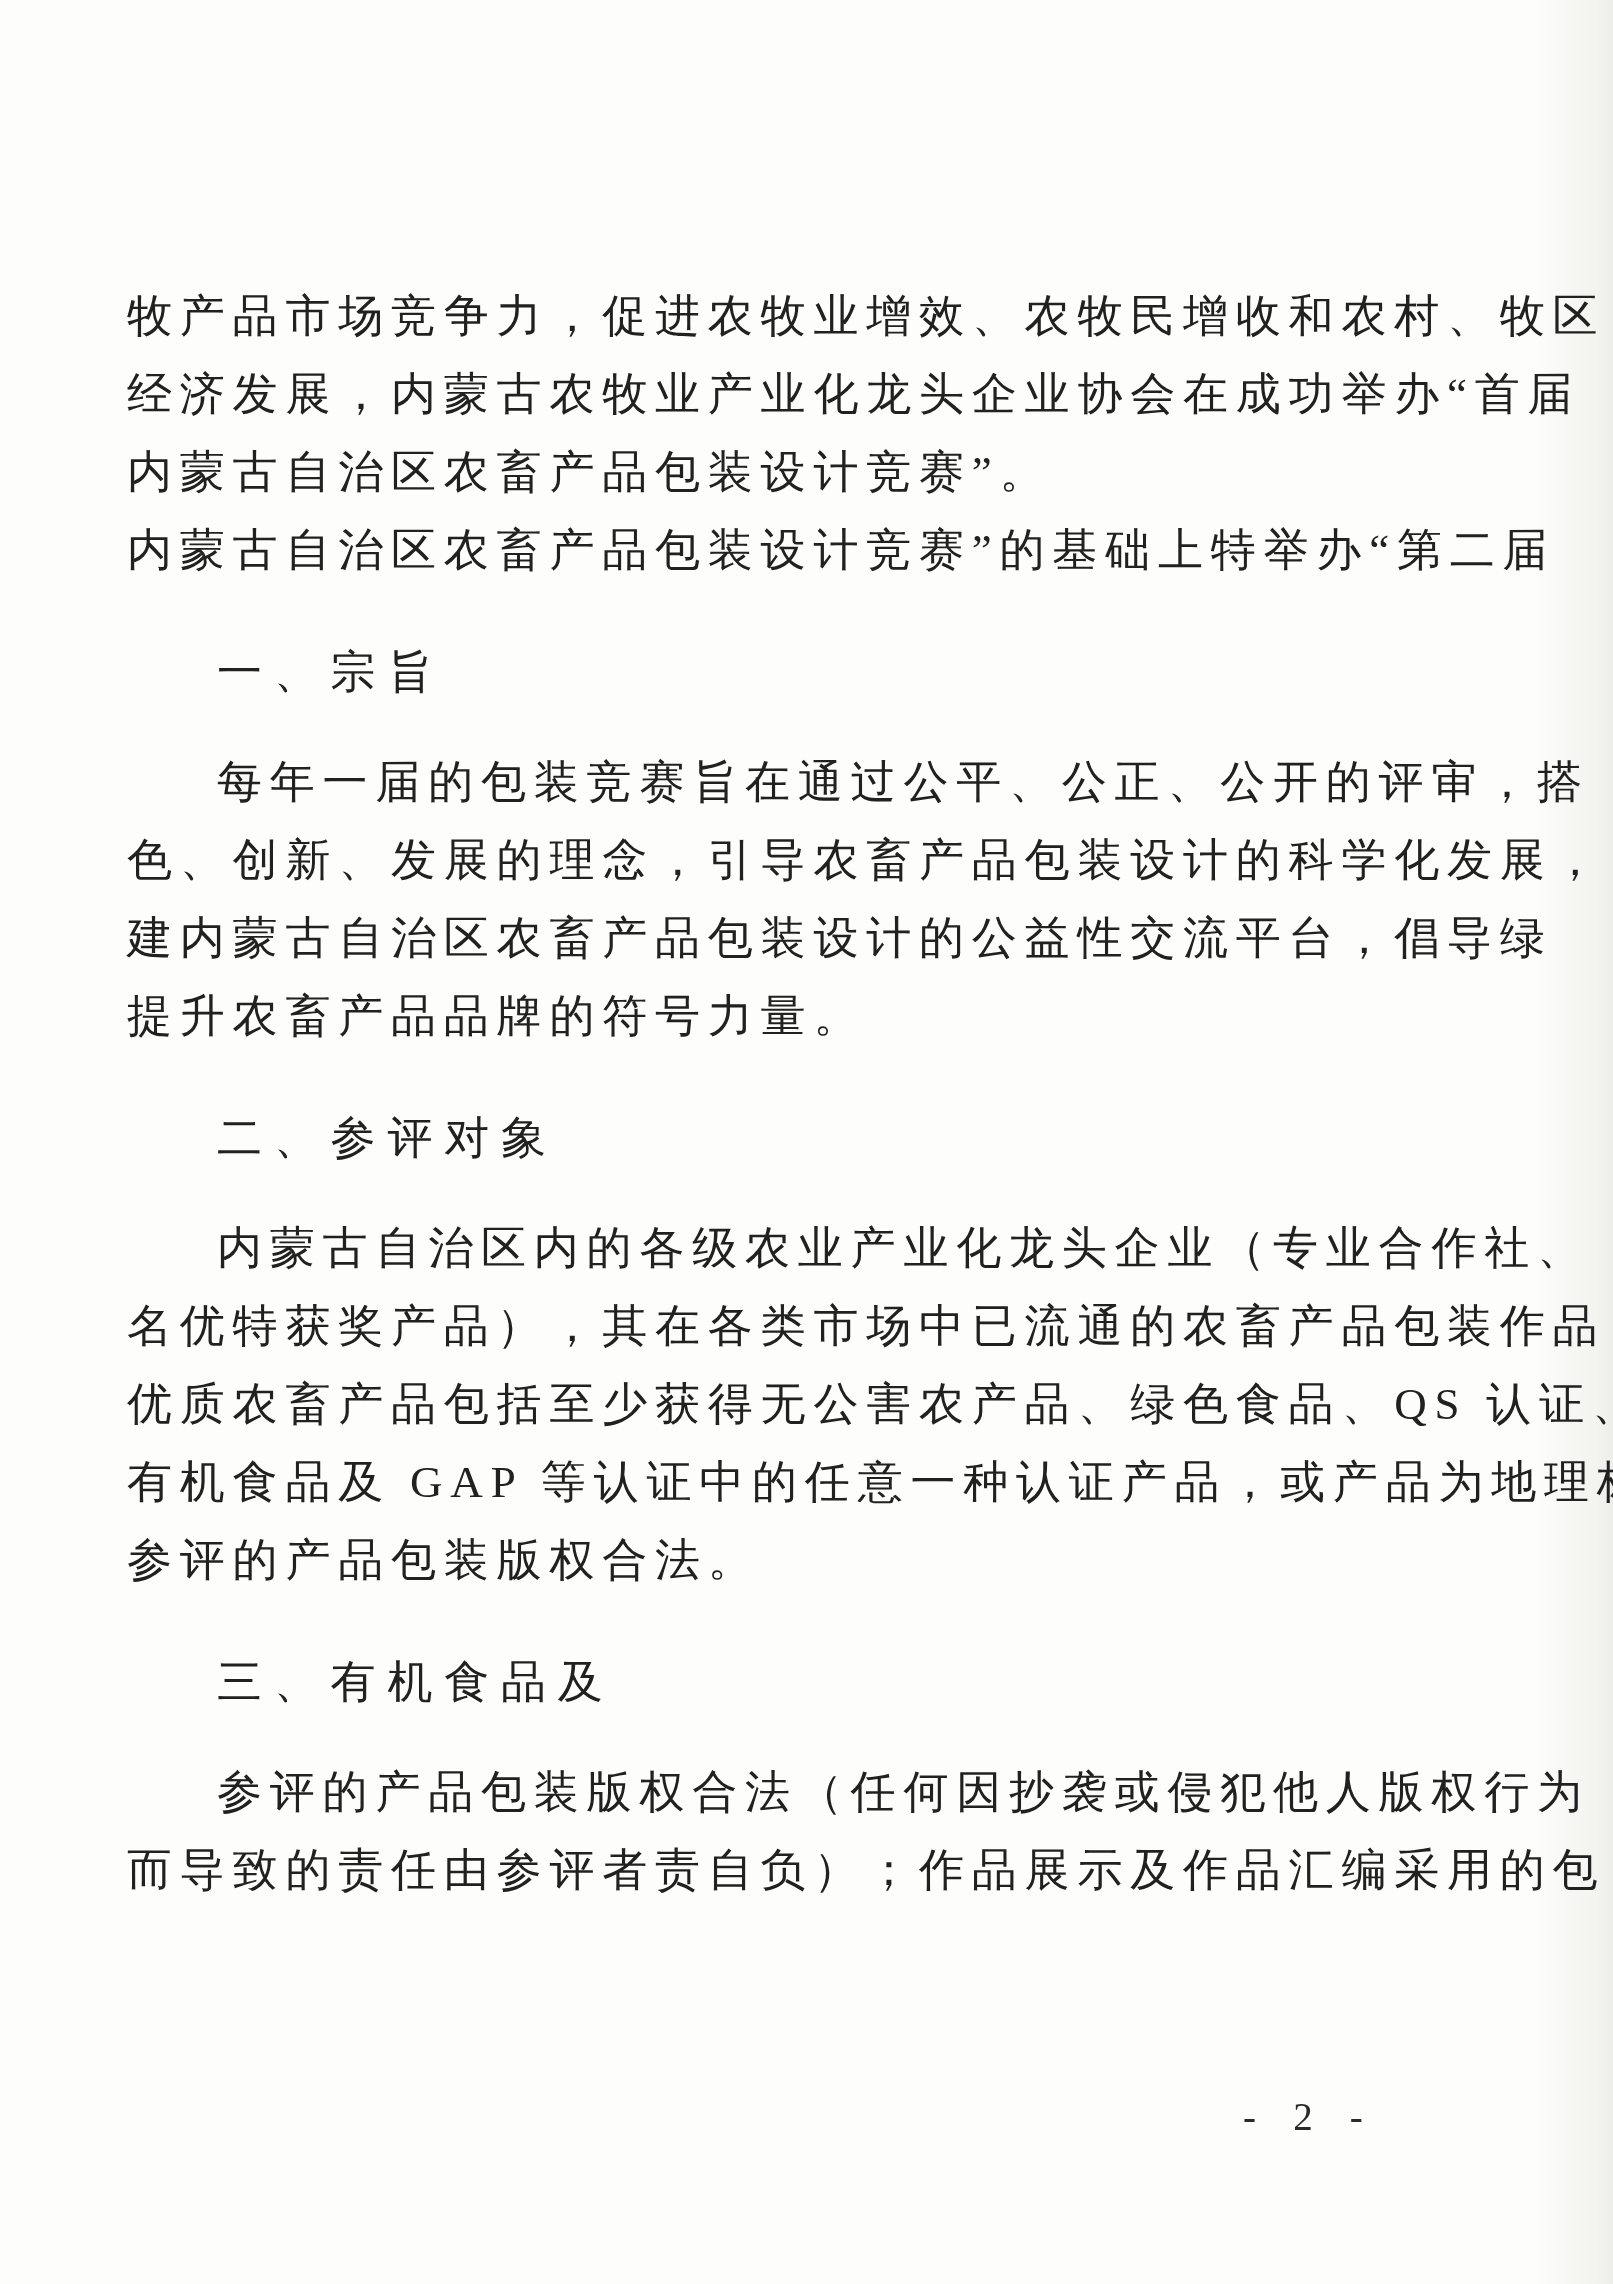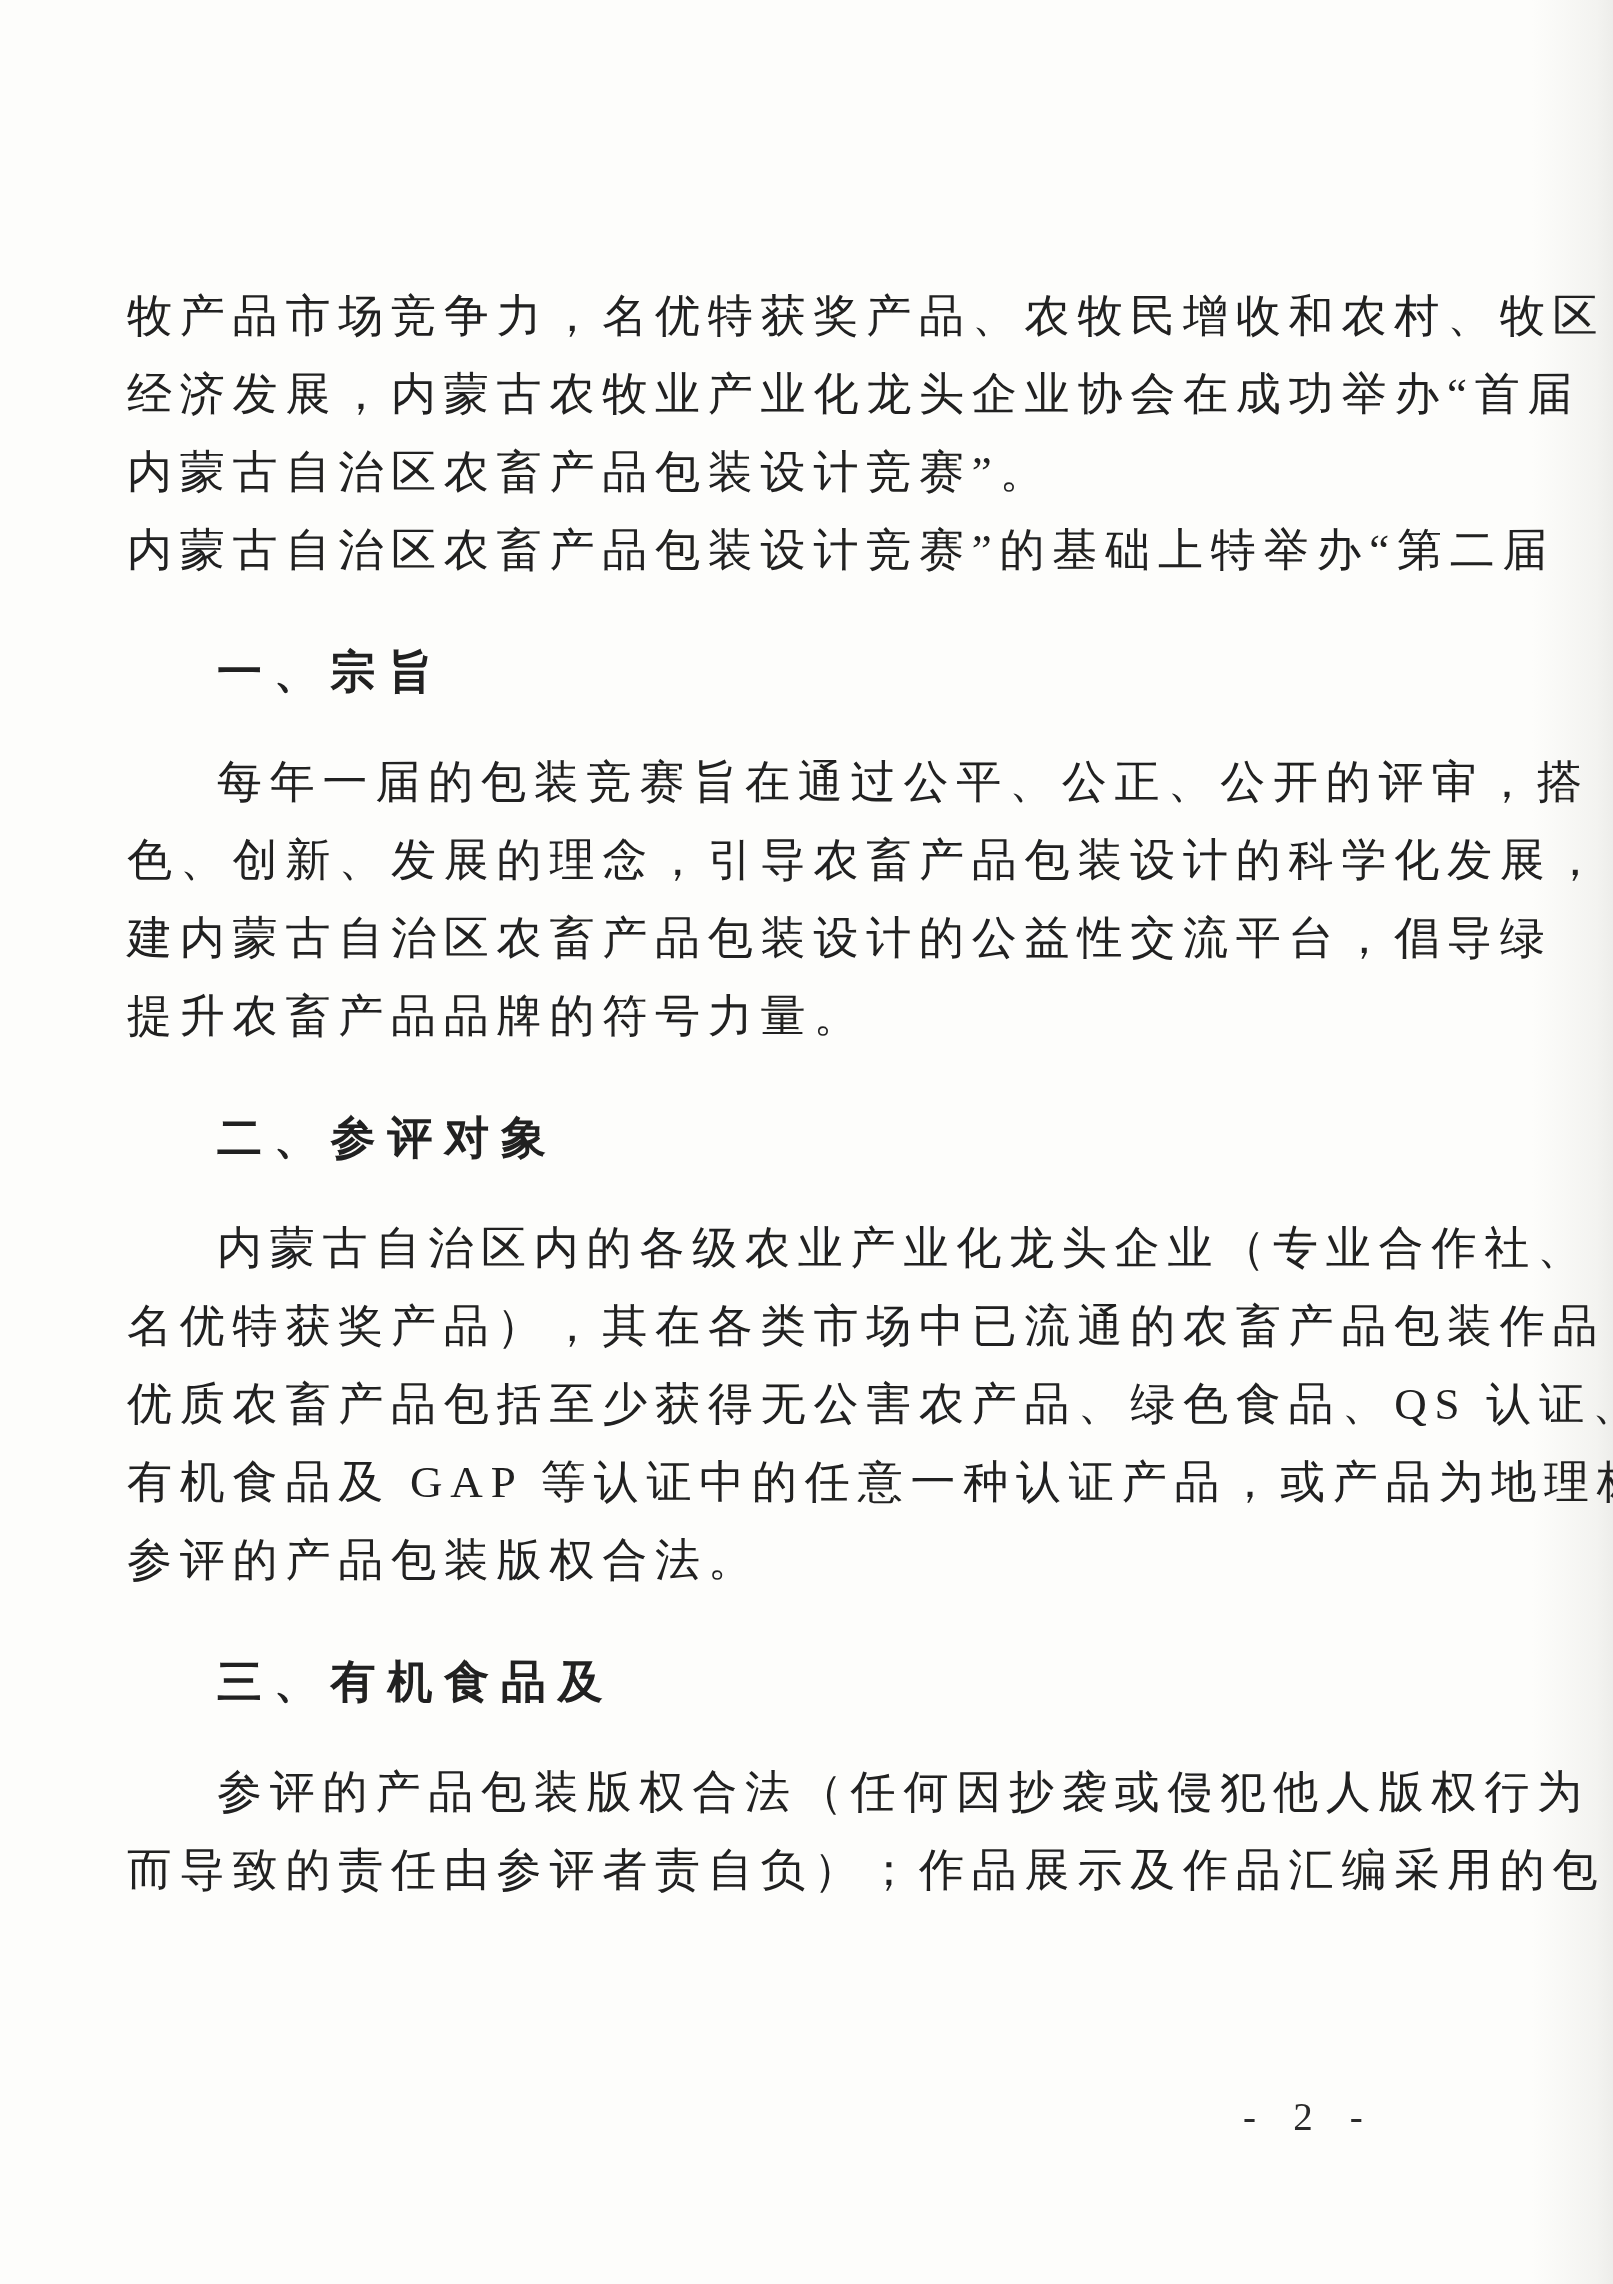--- a/index.html
+++ b/index.html
@@ -34,21 +34,21 @@
   .line.short {
     text-align-last: left;
   }
   .line.indent {
     text-indent: 90px;
   }
   .heading {
     font-size: 45px;
     line-height: 78px;
     height: 78px;
-    font-weight: bold;
+    font-weight: normal;
     letter-spacing: 11.8px;
     padding-left: 90px;
     margin: 44px 0 32px 0;
   }
   .page-number {
     position: absolute;
     left: 1243px;
     top: 2094px;
     font-size: 39px;
     letter-spacing: 13.7px;
@@ -56,21 +56,21 @@
     white-space: nowrap;
   }
 </style>
 </head>
 <body>
 
 <div class="page">
   <div class="body-text">
 
     <div>
-      <div class="line">牧产品市场竞争力，名优特获奖产品、农牧民增收和农村、牧区</div>
+      <div class="line">牧产品市场竞争力，促进农牧业增效、农牧民增收和农村、牧区</div>
       <div class="line">经济发展，内蒙古农牧业产业化龙头企业协会在成功举办“首届</div>
       <div class="line short">内蒙古自治区农畜产品包装设计竞赛”。</div>
       <div class="line">内蒙古自治区农畜产品包装设计竞赛”的基础上特举办“第二届</div>
     </div>
 
     <div class="heading">一、宗旨</div>
 
     <div>
       <div class="line indent">每年一届的包装竞赛旨在通过公平、公正、公开的评审，搭</div>
       <div class="line">色、创新、发展的理念，引导农畜产品包装设计的科学化发展，</div>

